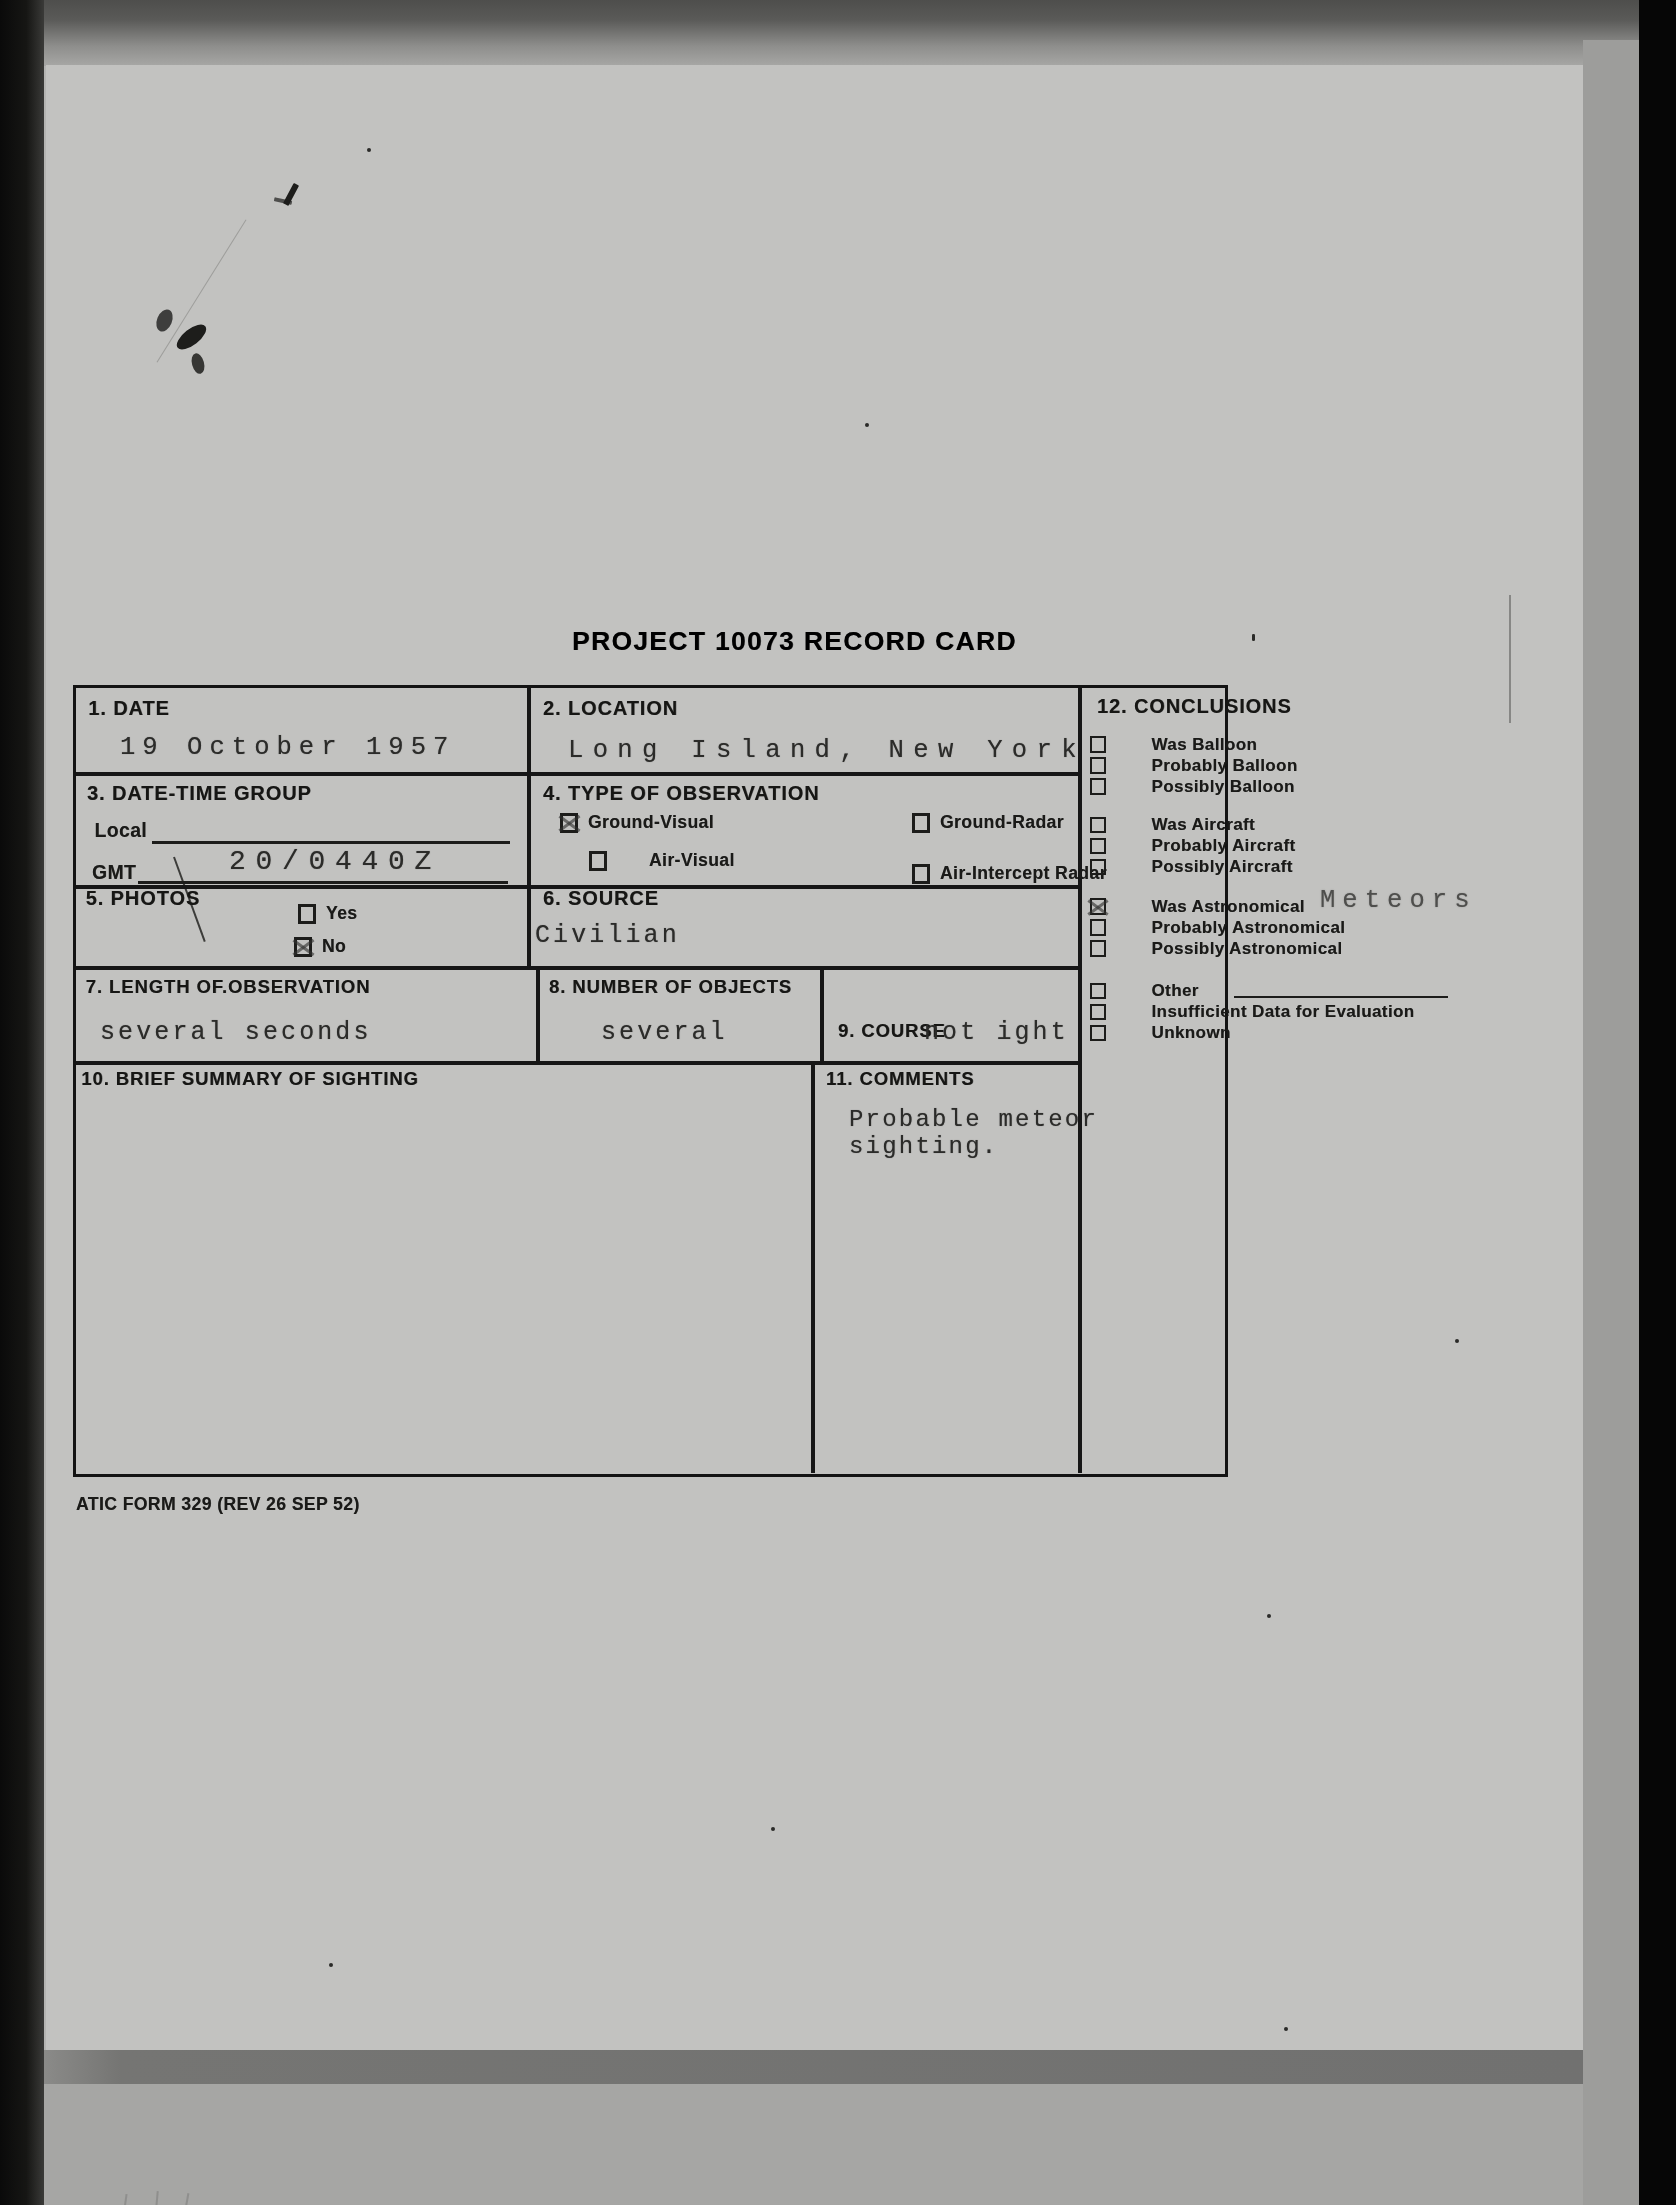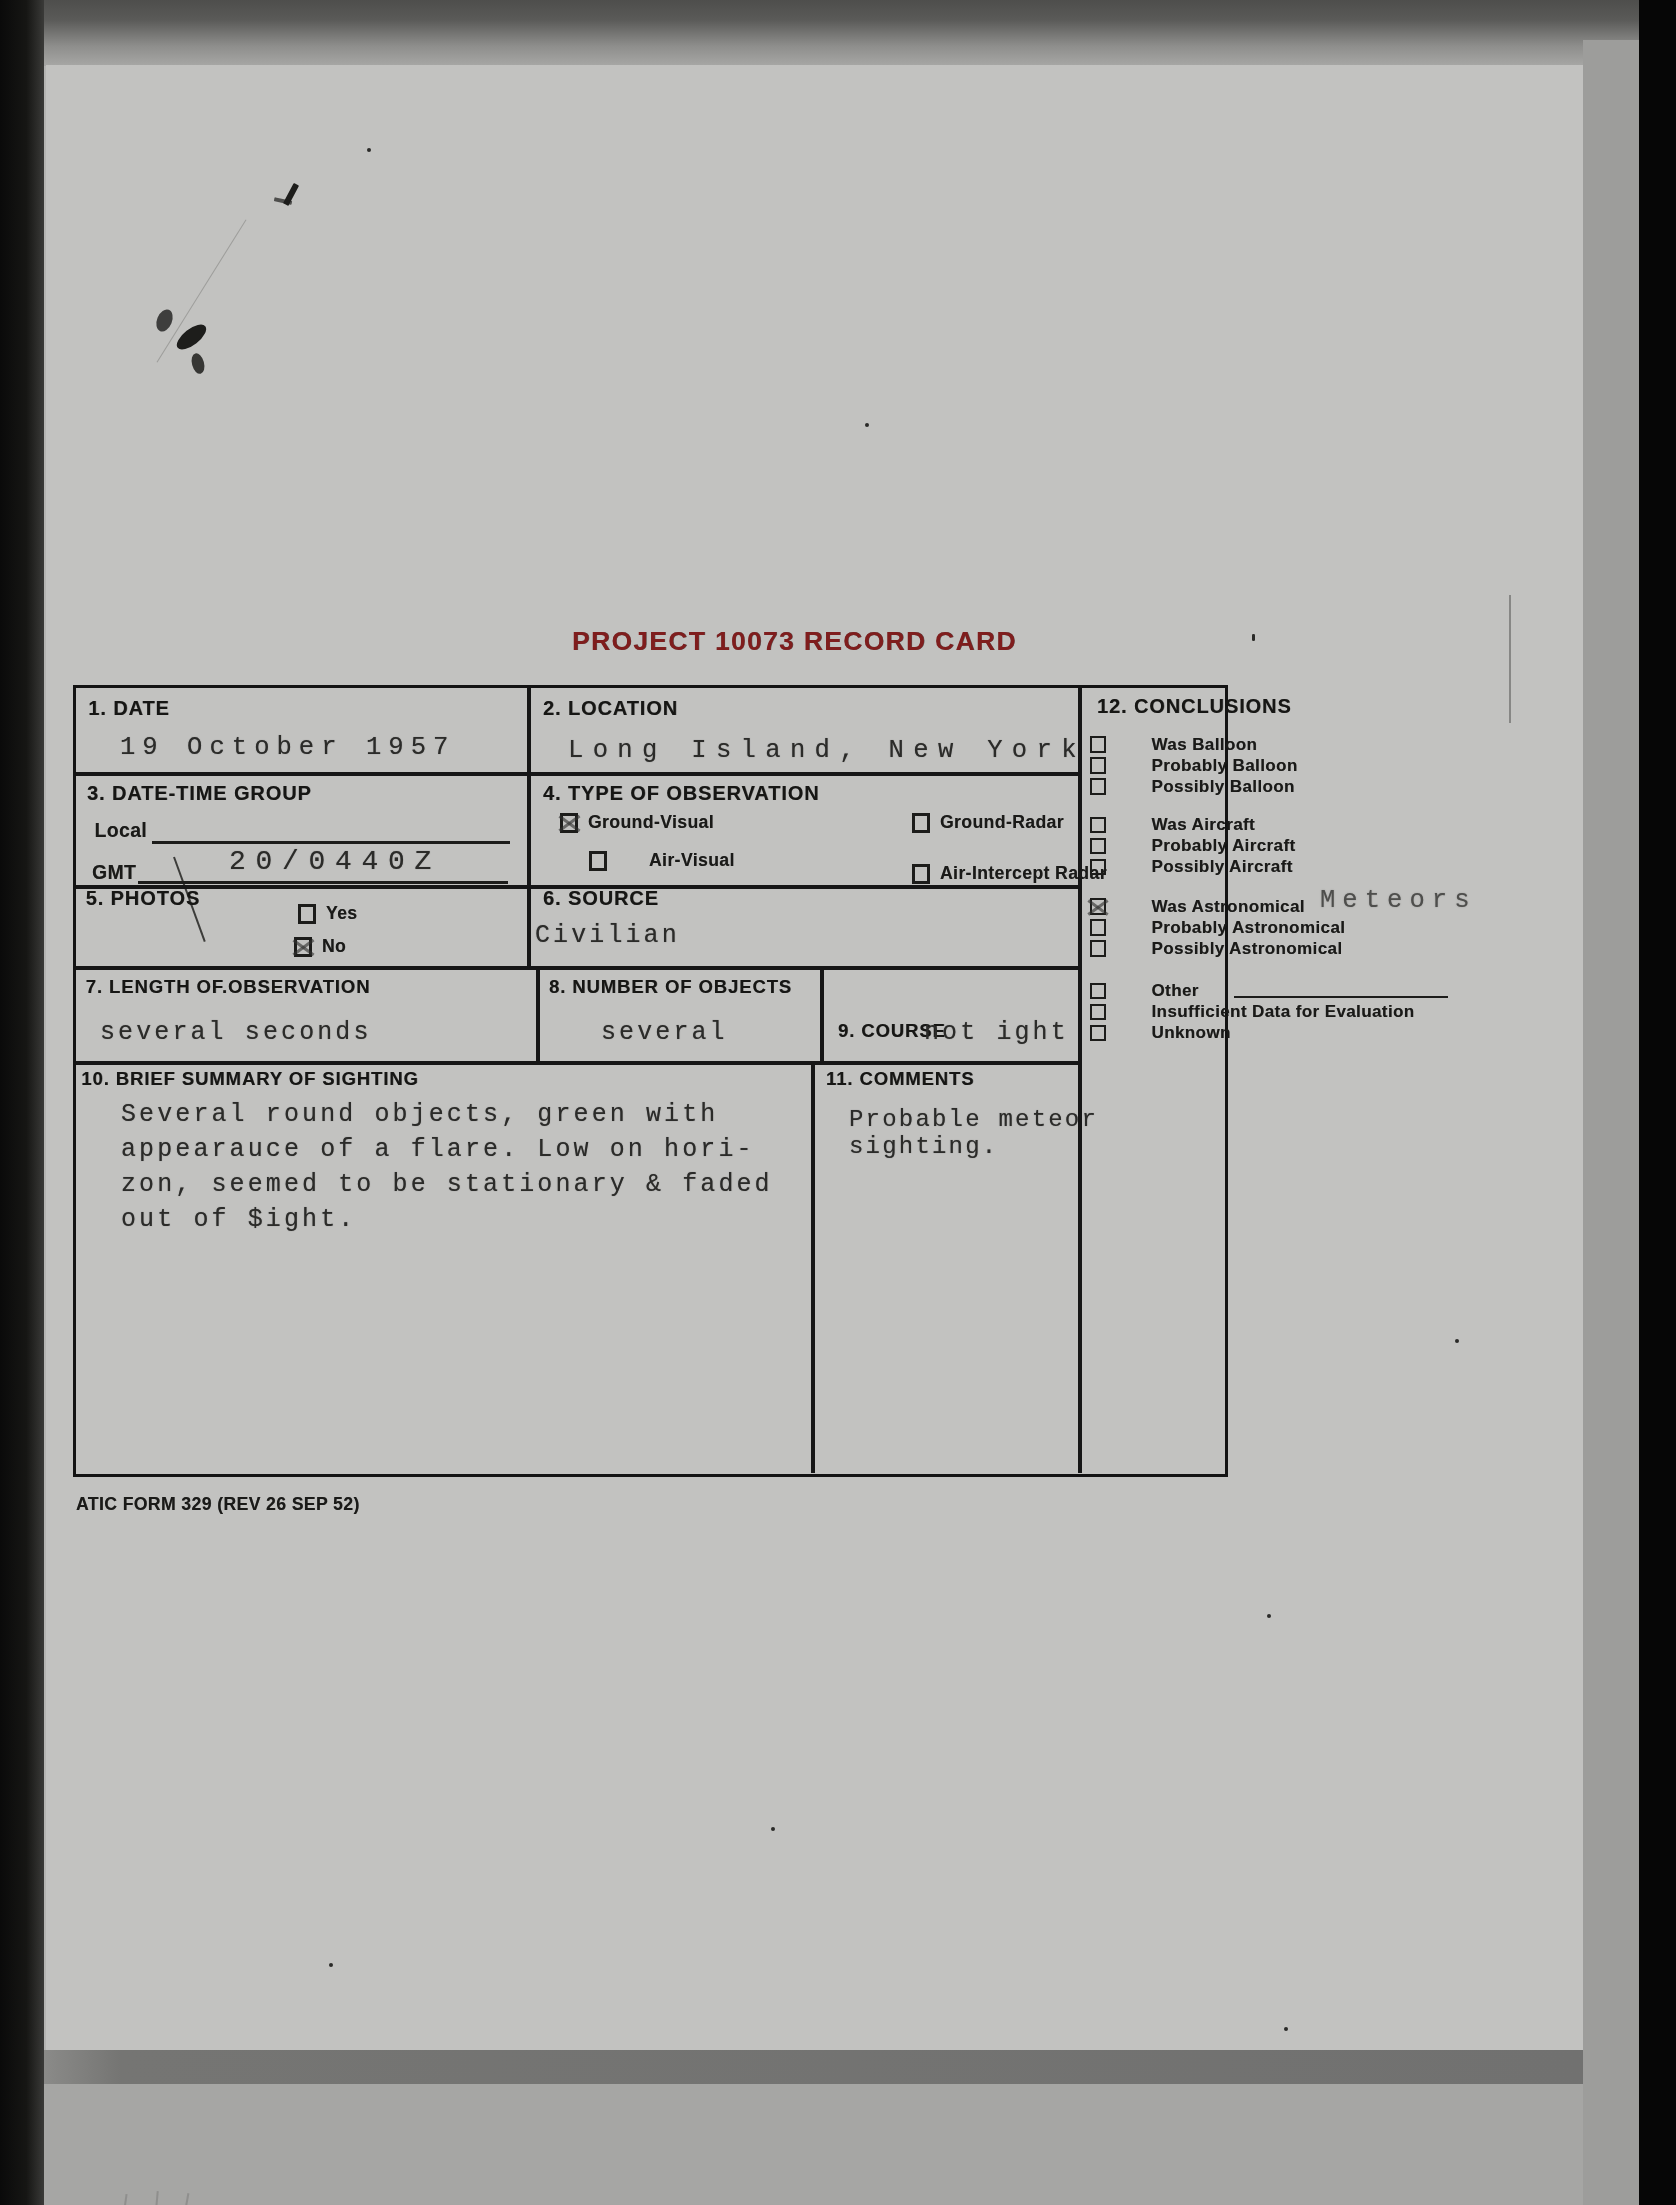--- a/index.html
+++ b/index.html
@@ -15,21 +15,21 @@
   .right-black-strip{position:absolute;left:1639px;top:0;width:37px;height:2458px;background:#060606;}
   .bottom-dark-band{position:absolute;left:26.5px;top:2050px;width:1557px;height:34px;
     background:linear-gradient(90deg,#8f8f8d 0%,#757573 6%,#717170 100%);}
   .lower-sheet{position:absolute;left:26.5px;top:2084px;width:1557px;height:353px;background:#a6a6a4;}
   
   .blob{position:absolute;background:#1d1d1b;border-radius:50%;}
   .scratch{position:absolute;background:#1a1a18;}
   .speck{position:absolute;width:4px;height:4px;border-radius:50%;background:#2a2a28;}
   
   .title{position:absolute;left:572px;top:626px;font-size:26.5px;font-weight:bold;
-    letter-spacing:1.3px;color:#7f1d1d;text-shadow:0.4px 0 0 rgba(10,10,10,.55);}
+    letter-spacing:1.3px;color:#000000;text-shadow:0.4px 0 0 rgba(10,10,10,.55);}
   .footer{position:absolute;left:76px;top:1494px;font-size:17.6px;font-weight:bold;
     letter-spacing:0.4px;color:#1a1a18;text-shadow:0.2px 0 0 rgba(10,10,10,.5);}
   
   .card{position:absolute;left:73px;top:685px;width:1155px;height:792px;
     border:3.5px solid #131313;box-sizing:border-box;}
   .gline{position:absolute;background:#161616;}
   .hline{height:3.5px;}
   .vline{width:3.5px;}
   .hd{position:absolute;font-size:20px;font-weight:bold;letter-spacing:0.9px;color:#161614;
     text-shadow:0.4px 0 0 rgba(15,15,15,.5);white-space:pre;}
@@ -159,24 +159,20 @@
     <div class="typed p41" style="left:459px;top:233px;">Civilian</div>
 
     <div class="hd" style="left:9.7px;top:288px;font-size:18.5px;">7. LENGTH OF.OBSERVATION</div>
     <div class="typed p41" style="left:24px;top:330px;">several seconds</div>
     <div class="hd" style="left:473px;top:288px;font-size:18.5px;">8. NUMBER OF OBJECTS</div>
     <div class="typed p41" style="left:525px;top:330px;">several</div>
     <div class="hd" style="left:762px;top:288px;font-size:18.5px;margin-top:44px;">9. COURSE</div>
     <div class="typed p41" style="left:848px;top:330px;">not ight</div>
 
     <div class="hd" style="left:5.3px;top:380px;font-size:18.5px;">10. BRIEF SUMMARY OF SIGHTING</div>
-    <div class="typed p41" style="left:45px;top:409px;line-height:35px;width:688px;">Several round objects, green with
-appearauce of a flare. Low on hori-
-zon, seemed to be stationary &amp; faded
-out of $ight.</div>
 
     <div class="hd" style="left:750px;top:380px;font-size:18.5px;">11. COMMENTS</div>
     <div class="typed p38" style="left:773px;top:418px;">Probable meteor sighting.</div>
 
     <div class="concl-cell">
       <div class="hd" style="left:15px;top:7px;">12. CONCLUSIONS</div>
       <div class="clist">
         <div class="c-row">
           <span class="cb"></span>
           <span class="clabel">Was Balloon</span>

